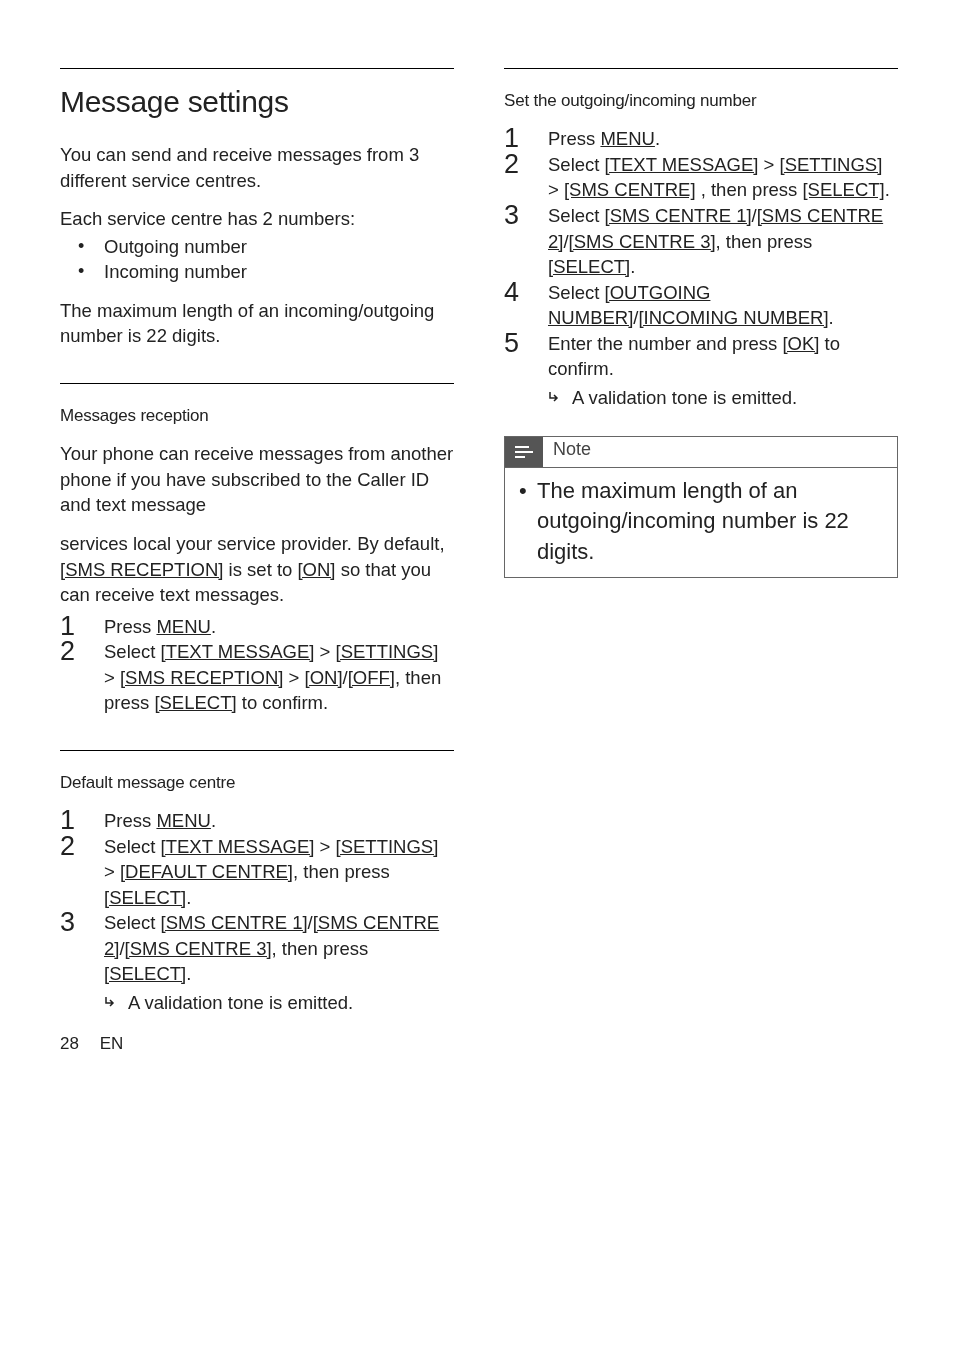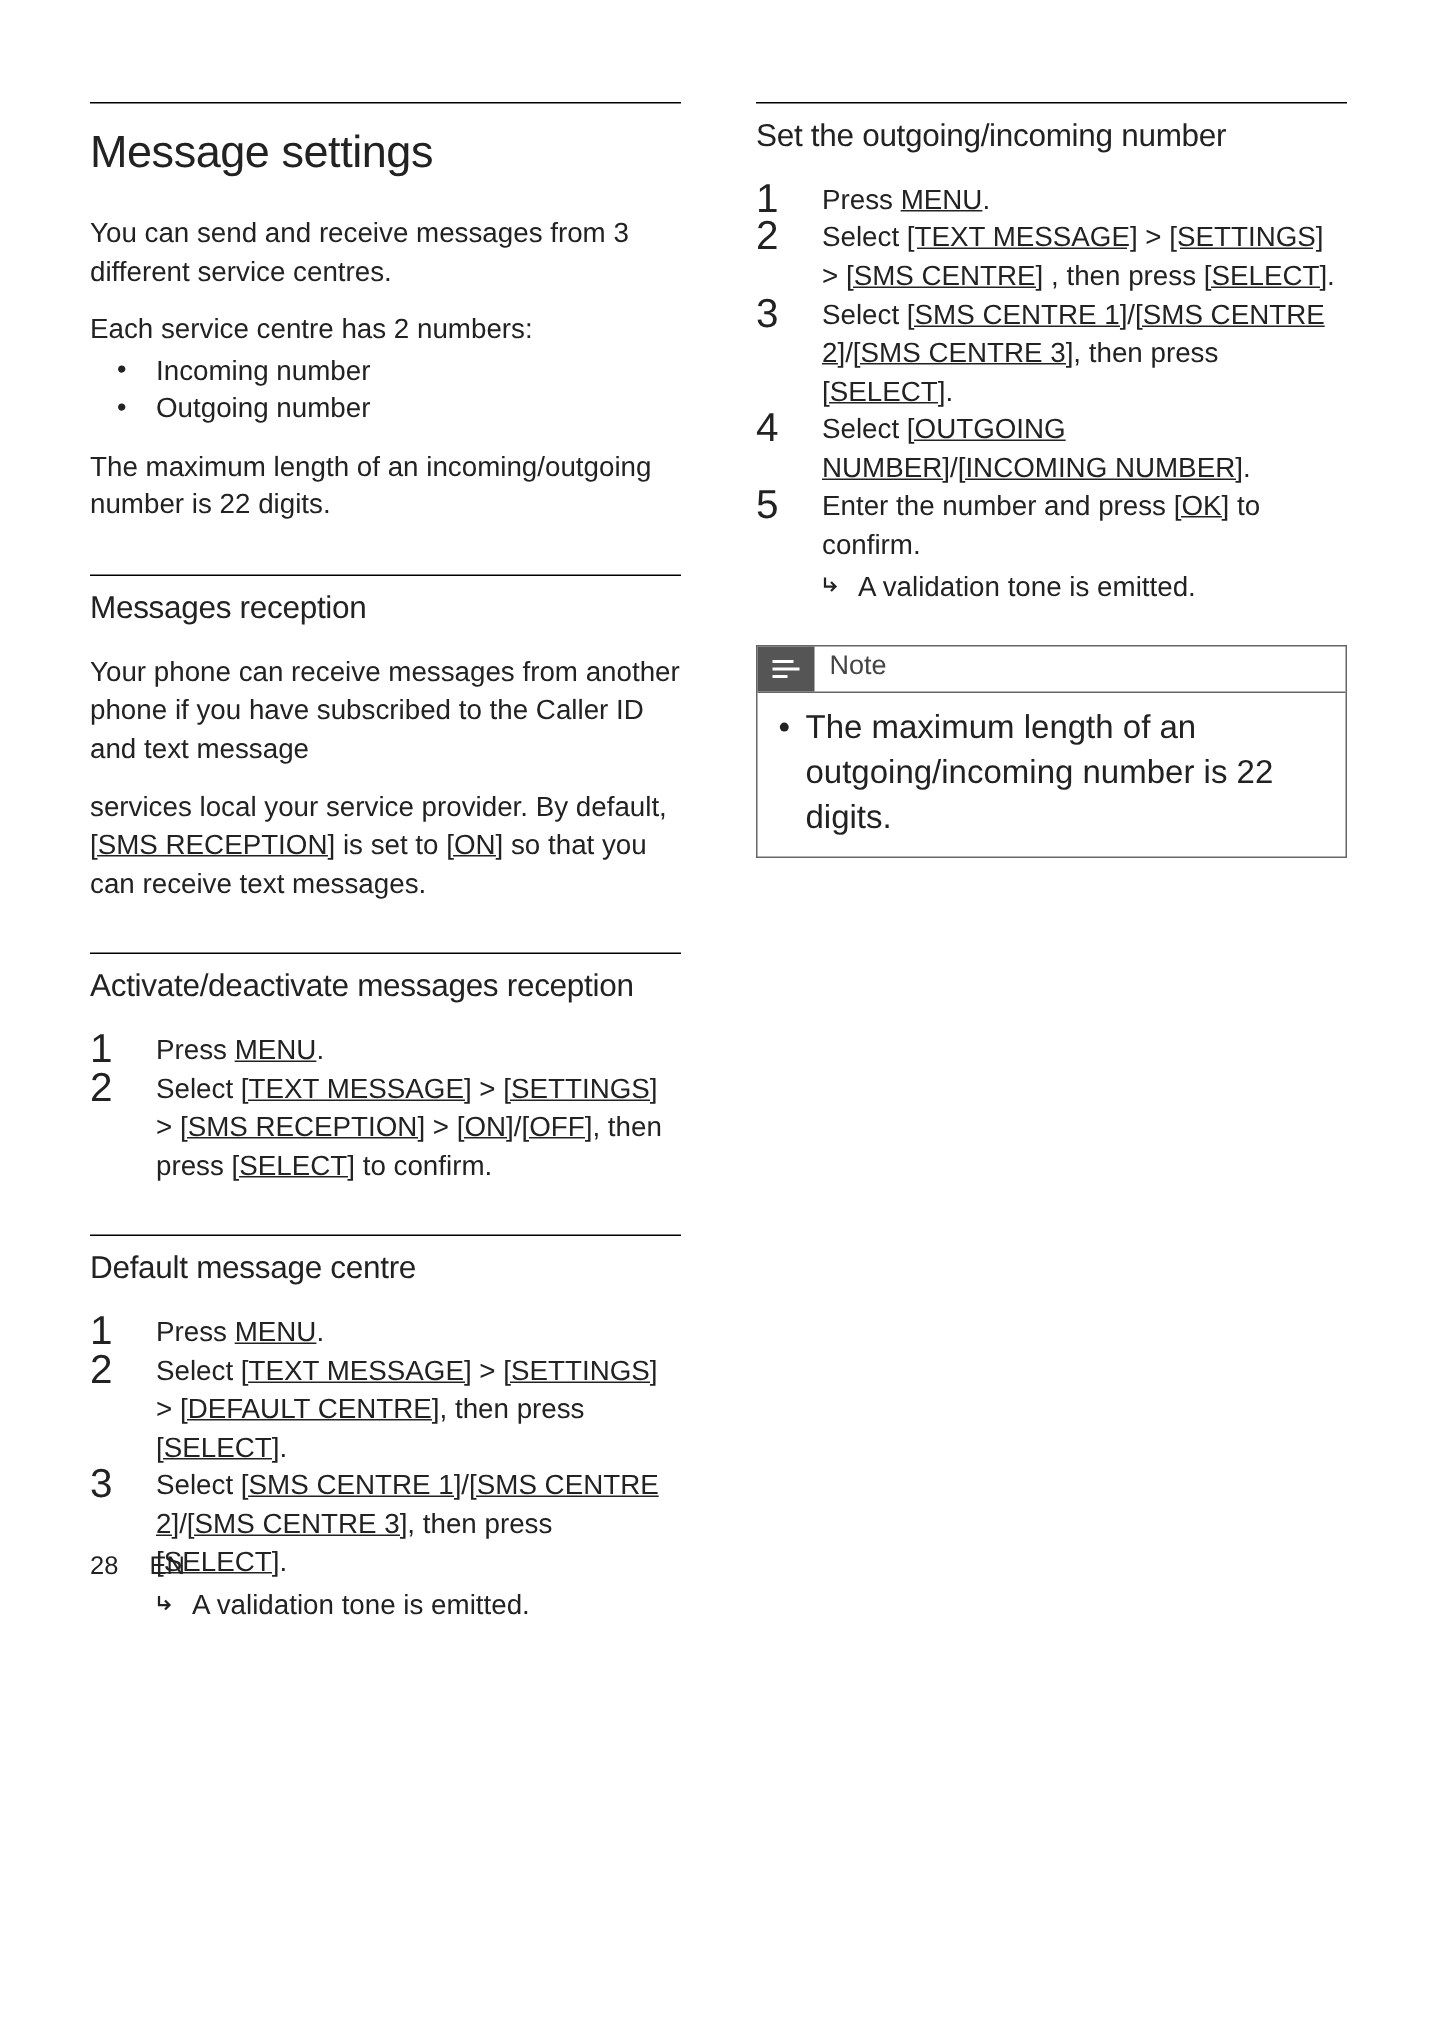--- a/index.html
+++ b/index.html
@@ -32,25 +32,25 @@
   }
   h1 {
     font-size: 30px;
     font-weight: 400;
     margin: 0 0 20px 0;
     border-top: 1.5px solid #000;
     padding-top: 12px;
     letter-spacing: -0.3px;
   }
   h2 {
-    font-size: 21px;
+    font-size: 17px;
     font-weight: 400;
     margin: 34px 0 14px 0;
     border-top: 1px solid #000;
-    padding-top: 8px;
+    padding-top: 20px;
     letter-spacing: -0.2px;
   }
   h2.notopline {
     border-top: 1.5px solid #000;
     margin-top: 0;
   }
   p {
     margin: 13px 0 2px 0;
   }
   .intro { margin-bottom: 2px; }
@@ -160,34 +160,33 @@
 
 <div class="page">
   <div class="columns">
 
     <div class="col">
       <h1>Message settings</h1>
 
       <p class="intro">You can send and receive messages from 3 different service centres.</p>
       <p class="intro">Each service centre has 2 numbers:</p>
       <ul class="bullets">
+        <li>Outgoing number</li>
         <li>Incoming number</li>
-        <li>Outgoing number</li>
       </ul>
       <p class="intro">The maximum length of an incoming/outgoing number is 22 digits.</p>
 
       <h2>Messages reception</h2>
       <p>
         <span>Your phone can receive messages from another phone if you have subscribed to the Caller ID and text message</span>
       </p>
       <p>
         <span>services local your service provider. By default, </span><span class="b">[SMS RECEPTION]</span><span> is set to </span><span class="b">[ON]</span><span> so that you can receive text messages.</span>
       </p>
 
-      <h2>Activate/deactivate messages reception</h2>
       <ol class="steps">
         <li>
           <span class="num">1</span>
           <span>Press </span><span class="b">MENU</span><span>.</span>
         </li>
         <li>
           <span class="num">2</span>
           <span>Select </span><span class="b">[TEXT MESSAGE]</span><span> &gt; </span><span class="b">[SETTINGS]</span><span> &gt; </span><span class="b">[SMS RECEPTION]</span><span> &gt; </span><span class="b">[ON]</span><span>/</span><span class="b">[OFF]</span><span>, then press </span><span class="b">[SELECT]</span><span> to confirm.</span>
         </li>
       </ol>

